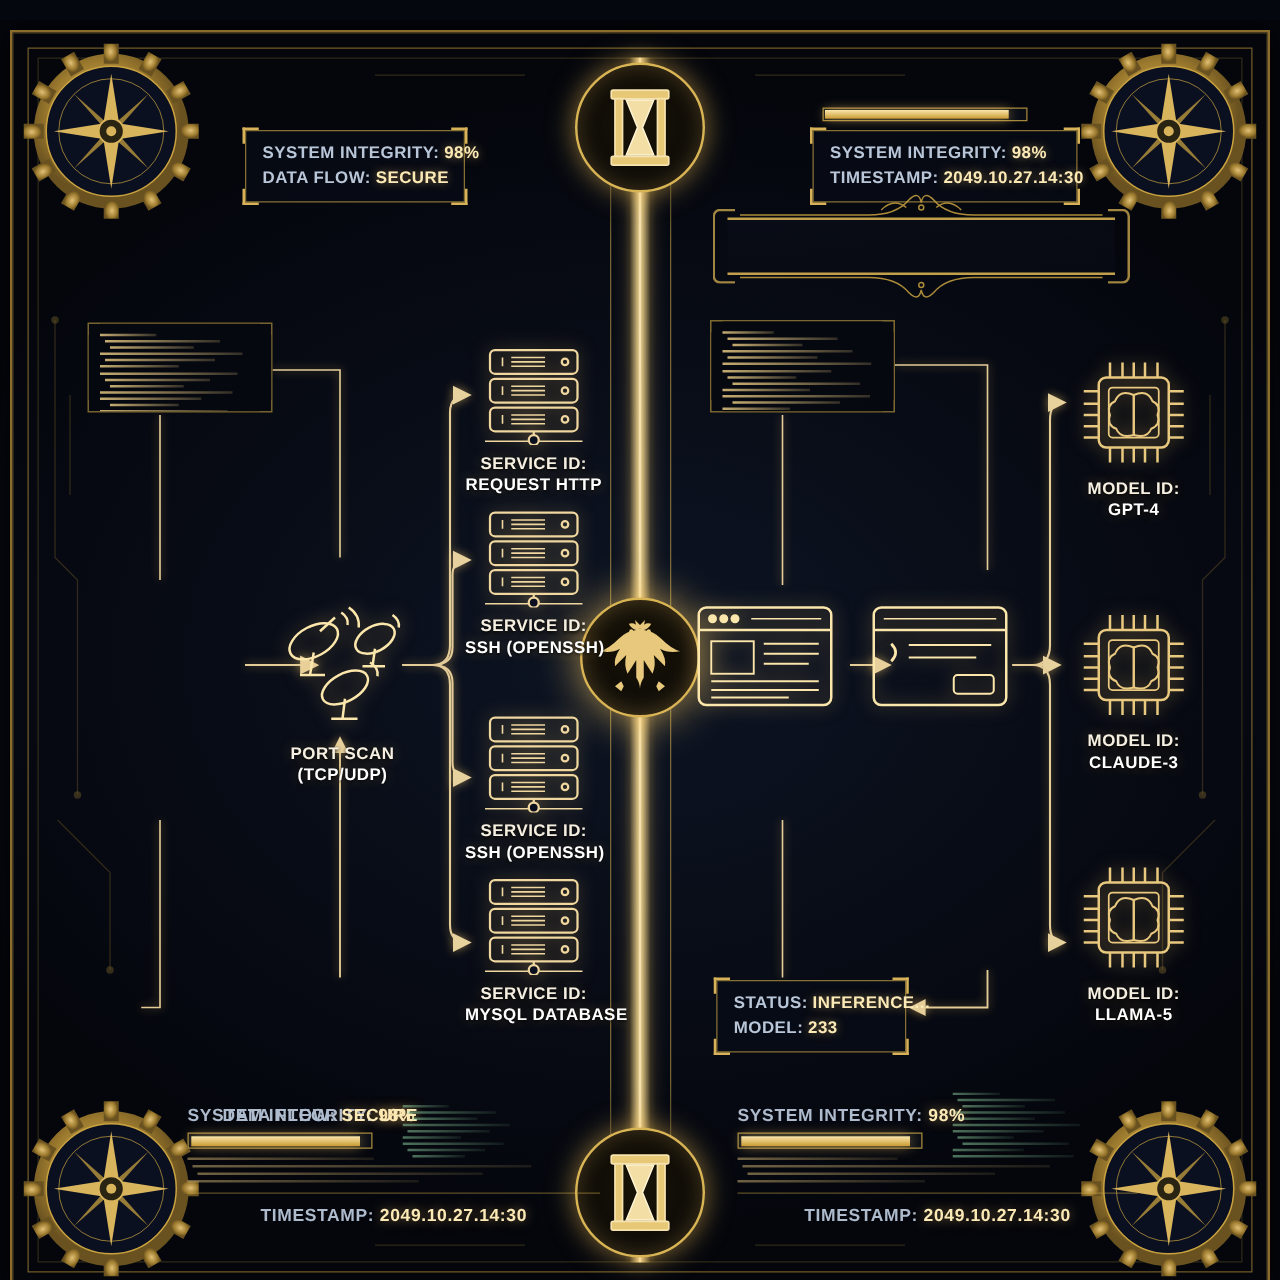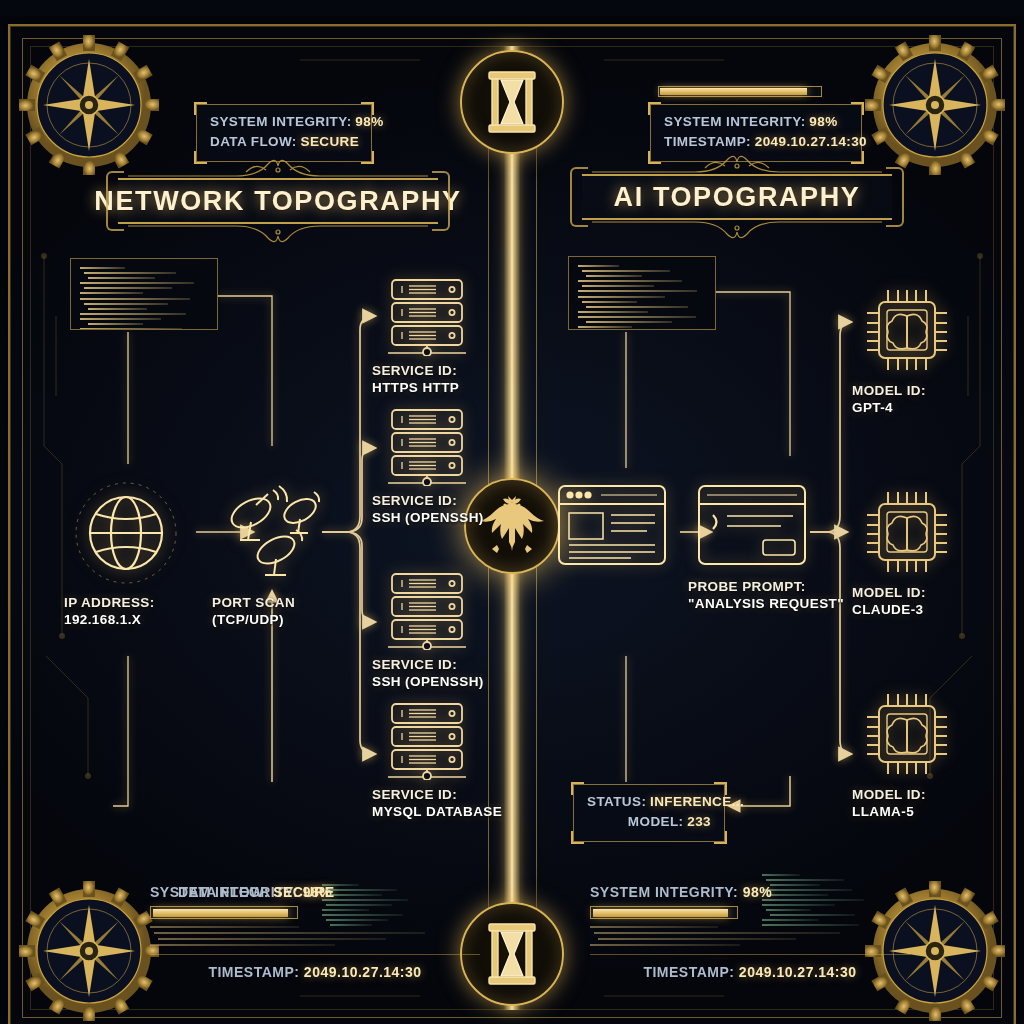--- a/index.html
+++ b/index.html
@@ -108,21 +108,21 @@
   .hud .b3 { left: -3px; bottom: -3px; border-right: none; border-top: none; }
   .hud .b4 { right: -3px; bottom: -3px; border-left: none; border-top: none; }
   .hud-row { font-size: 13.5px; line-height: 1.5; white-space: nowrap; }
   .hud-row .k { color: #b9c6d8; font-weight: 700; letter-spacing: .4px; }
   .hud-row .v { color: #fbe9b6; font-weight: 700; letter-spacing: .4px;
                 text-shadow: 0 0 8px rgba(255,205,110,.5); }
 
   .hud-top-left  { left: 196px; top: 88px; width: 176px; }
   .hud-top-right { left: 650px; top: 88px; width: 212px; }
   .hud-stat-left  { left: 113px; top: 768px; width: 158px; }
-  .hud-stat-right { left: 573px; top: 768px; width: 152px; text-align: right; }
+  .hud-stat-right { left: 573px; top: 768px; width: 152px; }
 
   .minibar {
     position: absolute; height: 11px; border: 1px solid rgba(205,168,70,.8);
     background: rgba(10,14,24,.8); padding: 1px;
   }
   .minibar > i {
     display: block; height: 100%;
     background: linear-gradient(180deg, #fbe6ab, #c99b33);
     box-shadow: 0 0 9px rgba(255,205,110,.6);
   }
@@ -140,21 +140,21 @@
   .code-panel .b3 { left: -2px; bottom: -2px; border-right: none; border-top: none; }
   .code-panel .b4 { right: -2px; bottom: -2px; border-left: none; border-top: none; }
   .code-line {
     height: 2px; margin-bottom: 3.1px;
     background: linear-gradient(90deg, rgba(230,200,130,.85), rgba(230,200,130,.2));
   }
   .panel-left  { left: 70px; top: 242px; width: 148px; height: 72px; }
   .panel-right { left: 568px; top: 240px; width: 148px; height: 74px; }
 
   
-  .node { position: absolute; text-align: left; }
+  .node { position: absolute; text-align: center; }
   .node .ico {
     display: flex; align-items: center; justify-content: center;
     filter: drop-shadow(0 0 7px rgba(255,205,110,.5));
   }
   .node .lbl {
     margin-top: 7px; font-size: 13.5px; font-weight: 700; line-height: 1.25;
     color: #f6f0e2; letter-spacing: .4px; white-space: nowrap;
     text-shadow: 0 1px 3px #000, 0 0 10px rgba(255,205,110,.3);
   }
   .node .lbl .v2 { color: #ffffff; }
@@ -499,46 +499,29 @@
     <div class="hud-row">
       <span class="k">SYSTEM INTEGRITY:</span>
       <span class="v">98%</span>
     </div>
     <div class="hud-row">
       <span class="k">TIMESTAMP:</span>
       <span class="v">2049.10.27.14:30</span>
     </div>
   </div>
 
-  <div class="title-plaque plaque-left">
-    <svg class="filigree fil-above" viewBox="0 0 320 26" preserveAspectRatio="none">
-      <g stroke="#c9a240" fill="none" stroke-width="1.2">
-        <path d="M10 22 L118 22 Q140 22 150 10 Q158 2 160 12 Q162 2 170 10 Q180 22 202 22 L310 22"></path>
-        <path d="M128 18 q10-10 20-2 M192 18 q-10-10-20-2"></path>
-        <circle cx="160" cy="16" r="2"></circle>
-      </g>
-    </svg>
-    <h1>NETWORK TOPOGRAPHY</h1>
-    <svg class="filigree fil-below" viewBox="0 0 320 26" preserveAspectRatio="none">
-      <g stroke="#c9a240" fill="none" stroke-width="1.2">
-        <path d="M10 4 L118 4 Q140 4 150 16 Q158 24 160 14 Q162 24 170 16 Q180 4 202 4 L310 4"></path>
-        <circle cx="160" cy="10" r="2"></circle>
-      </g>
-    </svg>
-  </div>
 
   <div class="title-plaque plaque-right">
     <svg class="filigree fil-above" viewBox="0 0 310 26" preserveAspectRatio="none">
       <g stroke="#c9a240" fill="none" stroke-width="1.2">
         <path d="M10 22 L113 22 Q135 22 145 10 Q153 2 155 12 Q157 2 165 10 Q175 22 197 22 L300 22"></path>
         <path d="M123 18 q10-10 20-2 M187 18 q-10-10-20-2"></path>
         <circle cx="155" cy="16" r="2"></circle>
       </g>
     </svg>
-    <h1>AI TOPOGRAPHY</h1>
     <svg class="filigree fil-below" viewBox="0 0 310 26" preserveAspectRatio="none">
       <g stroke="#c9a240" fill="none" stroke-width="1.2">
         <path d="M10 4 L113 4 Q135 4 145 16 Q153 24 155 14 Q157 24 165 16 Q175 4 197 4 L300 4"></path>
         <circle cx="155" cy="10" r="2"></circle>
       </g>
     </svg>
   </div>
 
   <div class="code-panel panel-left">
     <span class="brk b1"></span>
@@ -576,38 +559,20 @@
         <div class="code-line" style="width: 68%; margin-left: 0px;"></div>
         <div class="code-line" style="width: 43%; margin-left: 4px;"></div>
         <div class="code-line" style="width: 80%; margin-left: 8px;"></div>
         <div class="code-line" style="width: 55%; margin-left: 0px;"></div>
         <div class="code-line" style="width: 92%; margin-left: 0px;"></div>
         <div class="code-line" style="width: 67%; margin-left: 8px;"></div>
         <div class="code-line" style="width: 42%; margin-left: 0px;"></div>
       </div>
   </div>
 
-  <div class="node n-globe">
-    <div class="ico">
-      <svg width="110" height="110" viewBox="0 0 110 110">
-        <circle cx="55" cy="55" r="50" fill="none" stroke="#d8b45c" stroke-width=".7" stroke-dasharray="3 5" opacity=".7"></circle>
-        <g fill="none" stroke="#fbe6ab" stroke-width="2.2">
-          <circle cx="55" cy="55" r="36"></circle>
-          <ellipse cx="55" cy="55" rx="15" ry="36"></ellipse>
-          <line x1="19" y1="55" x2="91" y2="55"></line>
-          <path d="M25 36 Q55 46 85 36"></path>
-          <path d="M25 74 Q55 64 85 74"></path>
-        </g>
-      </svg>
-    </div>
-    <div class="lbl">
-      <span>IP ADDRESS:</span><br>
-      <span class="v2">192.168.1.X</span>
-    </div>
-  </div>
 
   <div class="node n-scan">
     <div class="ico">
       <svg width="112" height="110" viewBox="0 0 112 110">
         <g fill="none" stroke="#fbe6ab" stroke-width="2">
           <ellipse cx="33" cy="35" rx="21" ry="12" transform="rotate(-28 33 35)"></ellipse>
           <path d="M33 44 L30 62 M22 62 L42 62"></path>
           <path d="M38 27 L50 16"></path>
           <ellipse cx="82" cy="33" rx="17" ry="10" transform="rotate(-28 82 33)"></ellipse>
           <path d="M82 41 L80 55 M72 55 L90 55"></path>
@@ -650,21 +615,21 @@
             <circle cx="74" cy="34.5" r="2.6"></circle>
             <circle cx="74" cy="57.5" r="2.6"></circle>
           <line x1="49" y1="67" x2="49" y2="72"></line>
           <line x1="10" y1="75" x2="88" y2="75" stroke-width="1.3"></line>
           <circle cx="49" cy="74" r="4" fill="#0b1020"></circle>
         </g>
       </svg>
     </div>
     <div class="lbl">
       <span>SERVICE ID:</span><br>
-      <span class="v2">HTTPS HTTP</span>
+      <span class="v2">REQUEST HTTP</span>
     </div>
   </div>
 
   <div class="node n-srv1">
     <div class="ico">
       <svg width="98" height="78" viewBox="0 0 98 78">
         <g fill="none" stroke="#f0d79f" stroke-width="1.8">
           <rect x="14" y="2" width="70" height="19" rx="4"></rect>
           <rect x="14" y="25" width="70" height="19" rx="4"></rect>
           <rect x="14" y="48" width="70" height="19" rx="4"></rect>
@@ -799,24 +764,20 @@
         <g fill="none" stroke="#fbe6ab" stroke-width="2">
           <rect x="6" y="4" width="106" height="78" rx="6"></rect>
           <line x1="6" y1="22" x2="112" y2="22"></line>
           <line x1="14" y1="13" x2="104" y2="13" stroke-width="1.2"></line>
           <path d="M20 33 q7 7 0 14" stroke-width="2.2"></path>
           <line x1="34" y1="34" x2="100" y2="34" stroke-width="1.6"></line>
           <line x1="34" y1="44" x2="88" y2="44" stroke-width="1.6"></line>
           <rect x="70" y="58" width="32" height="15" rx="3" stroke-width="1.6"></rect>
         </g>
       </svg>
-    </div>
-    <div class="lbl">
-      <span>PROBE PROMPT:</span><br>
-      <span class="v2">"ANALYSIS REQUEST"</span>
     </div>
   </div>
 
   <div class="node n-mdl0">
     <div class="ico">
       <svg width="96" height="92" viewBox="0 0 96 92">
         <g fill="none" stroke="#e9c97f" stroke-width="2">
           <rect x="20" y="18" width="56" height="56" rx="6"></rect>
           <rect x="28" y="26" width="40" height="40" rx="3" stroke-width="1.4"></rect>
           <g stroke-width="2">

